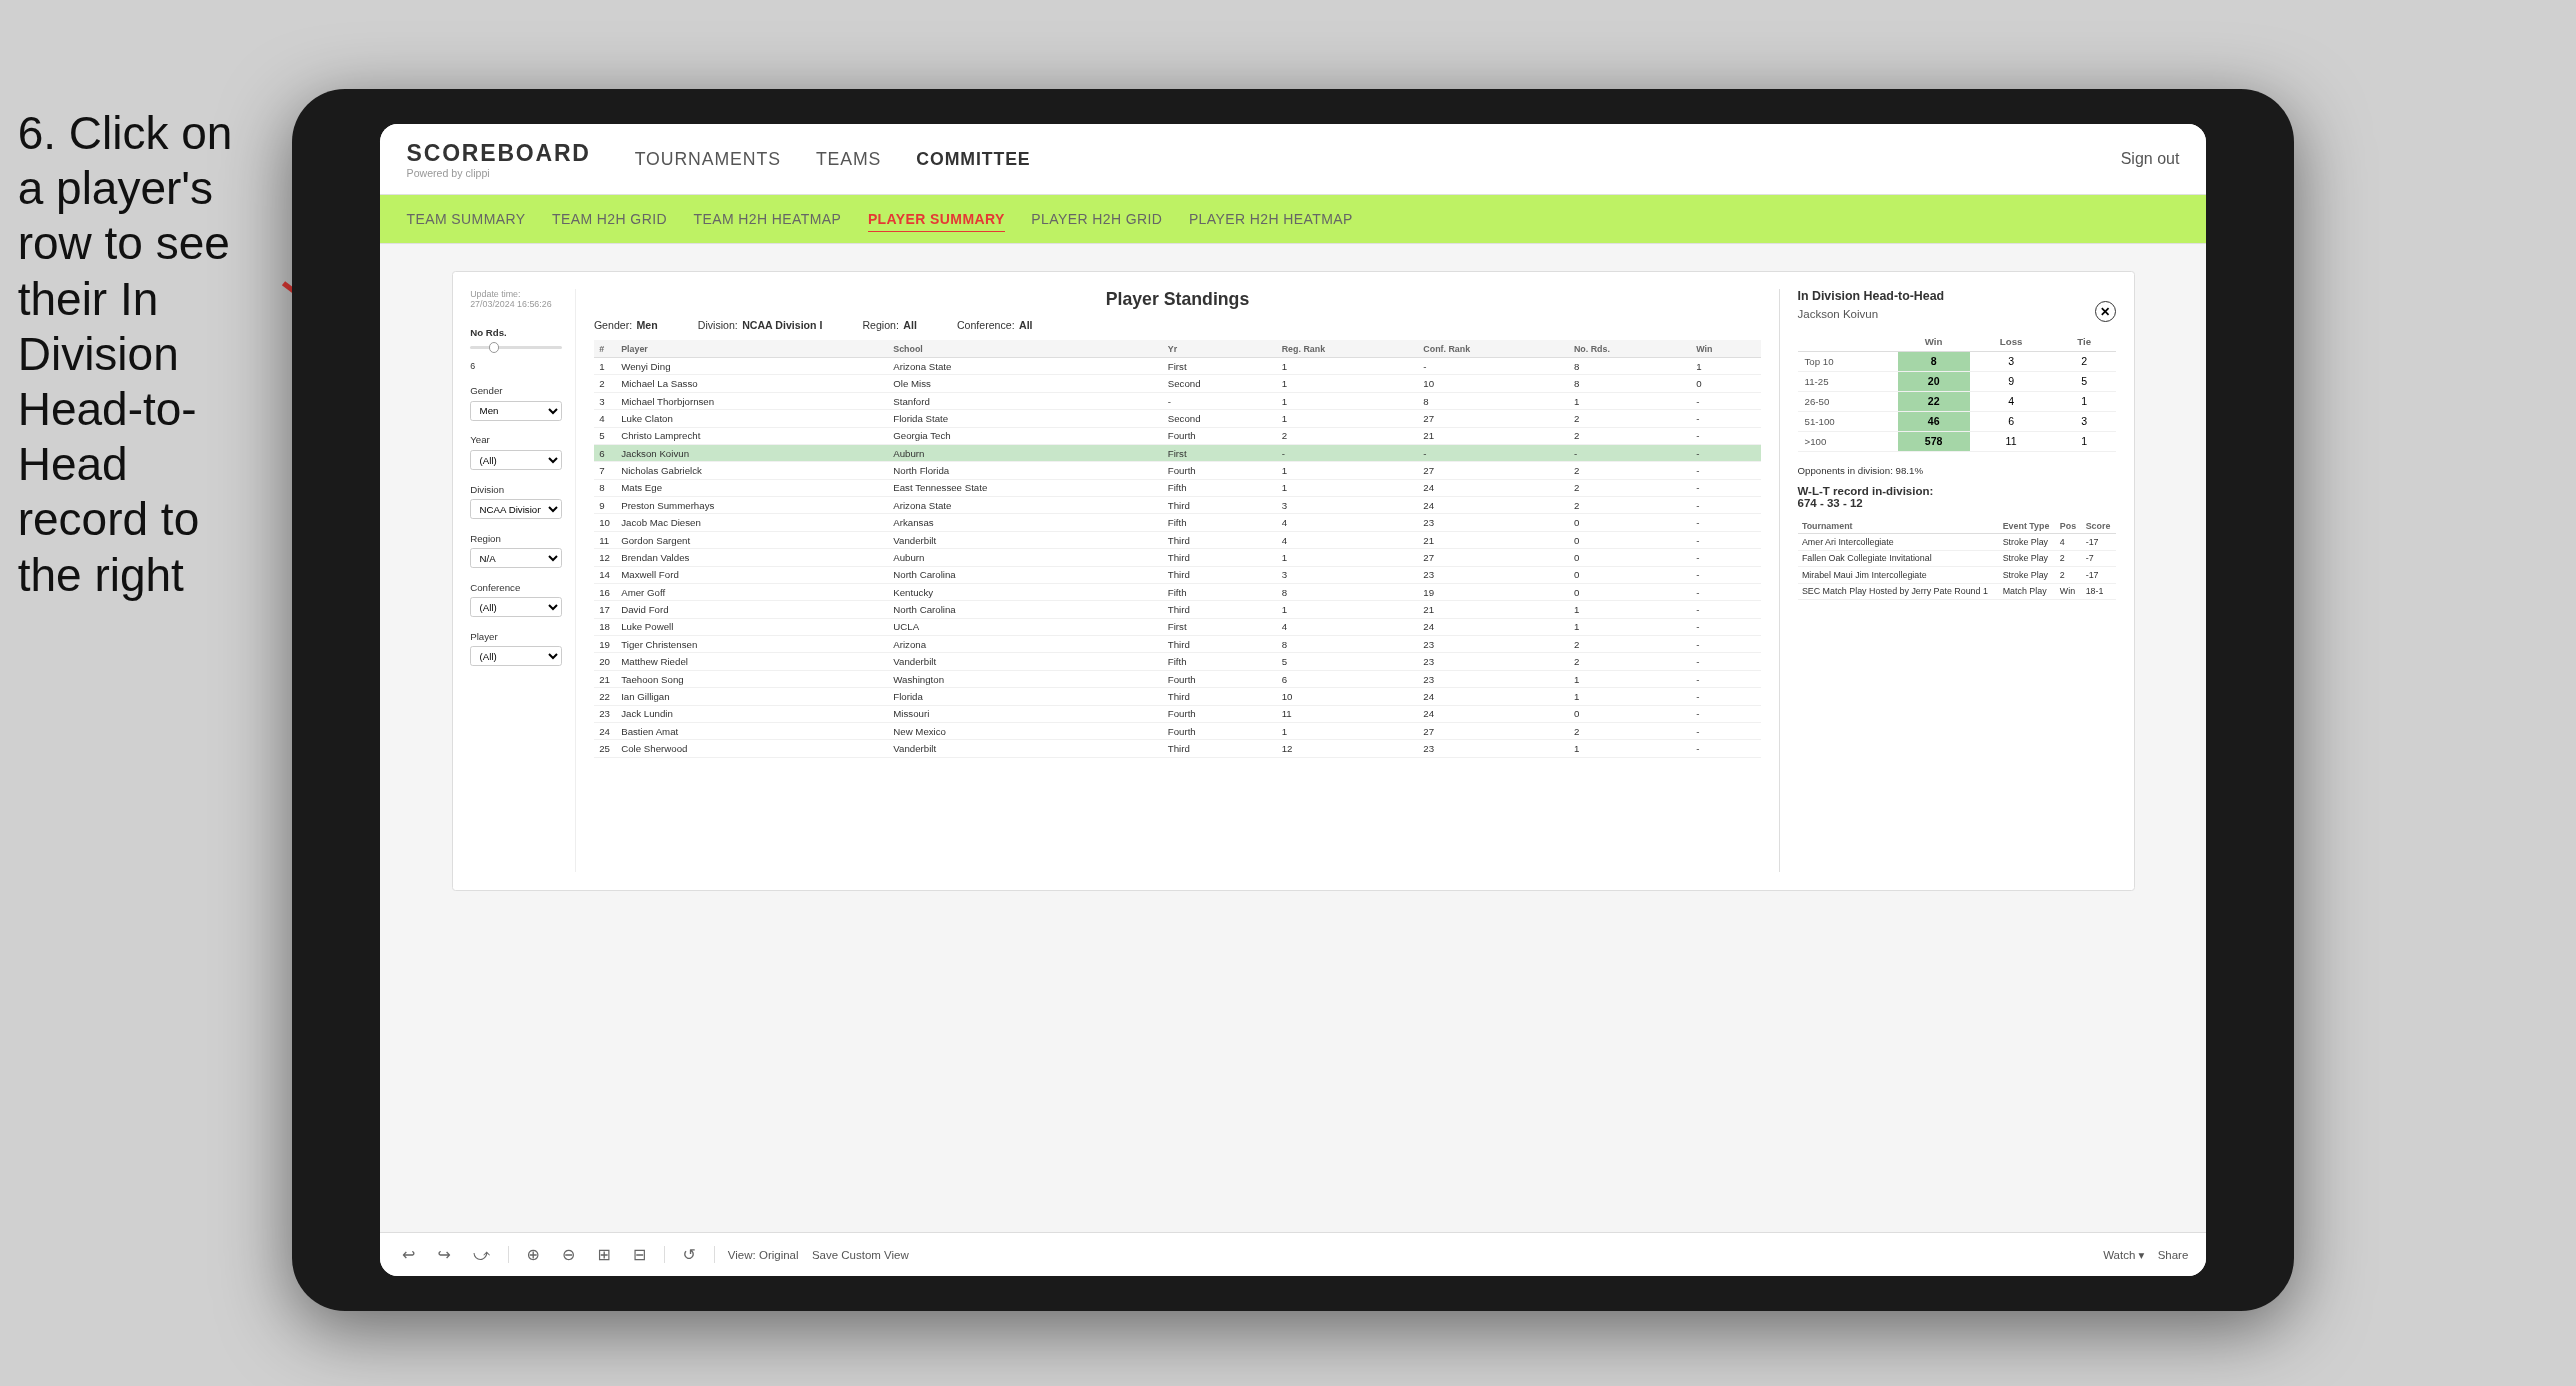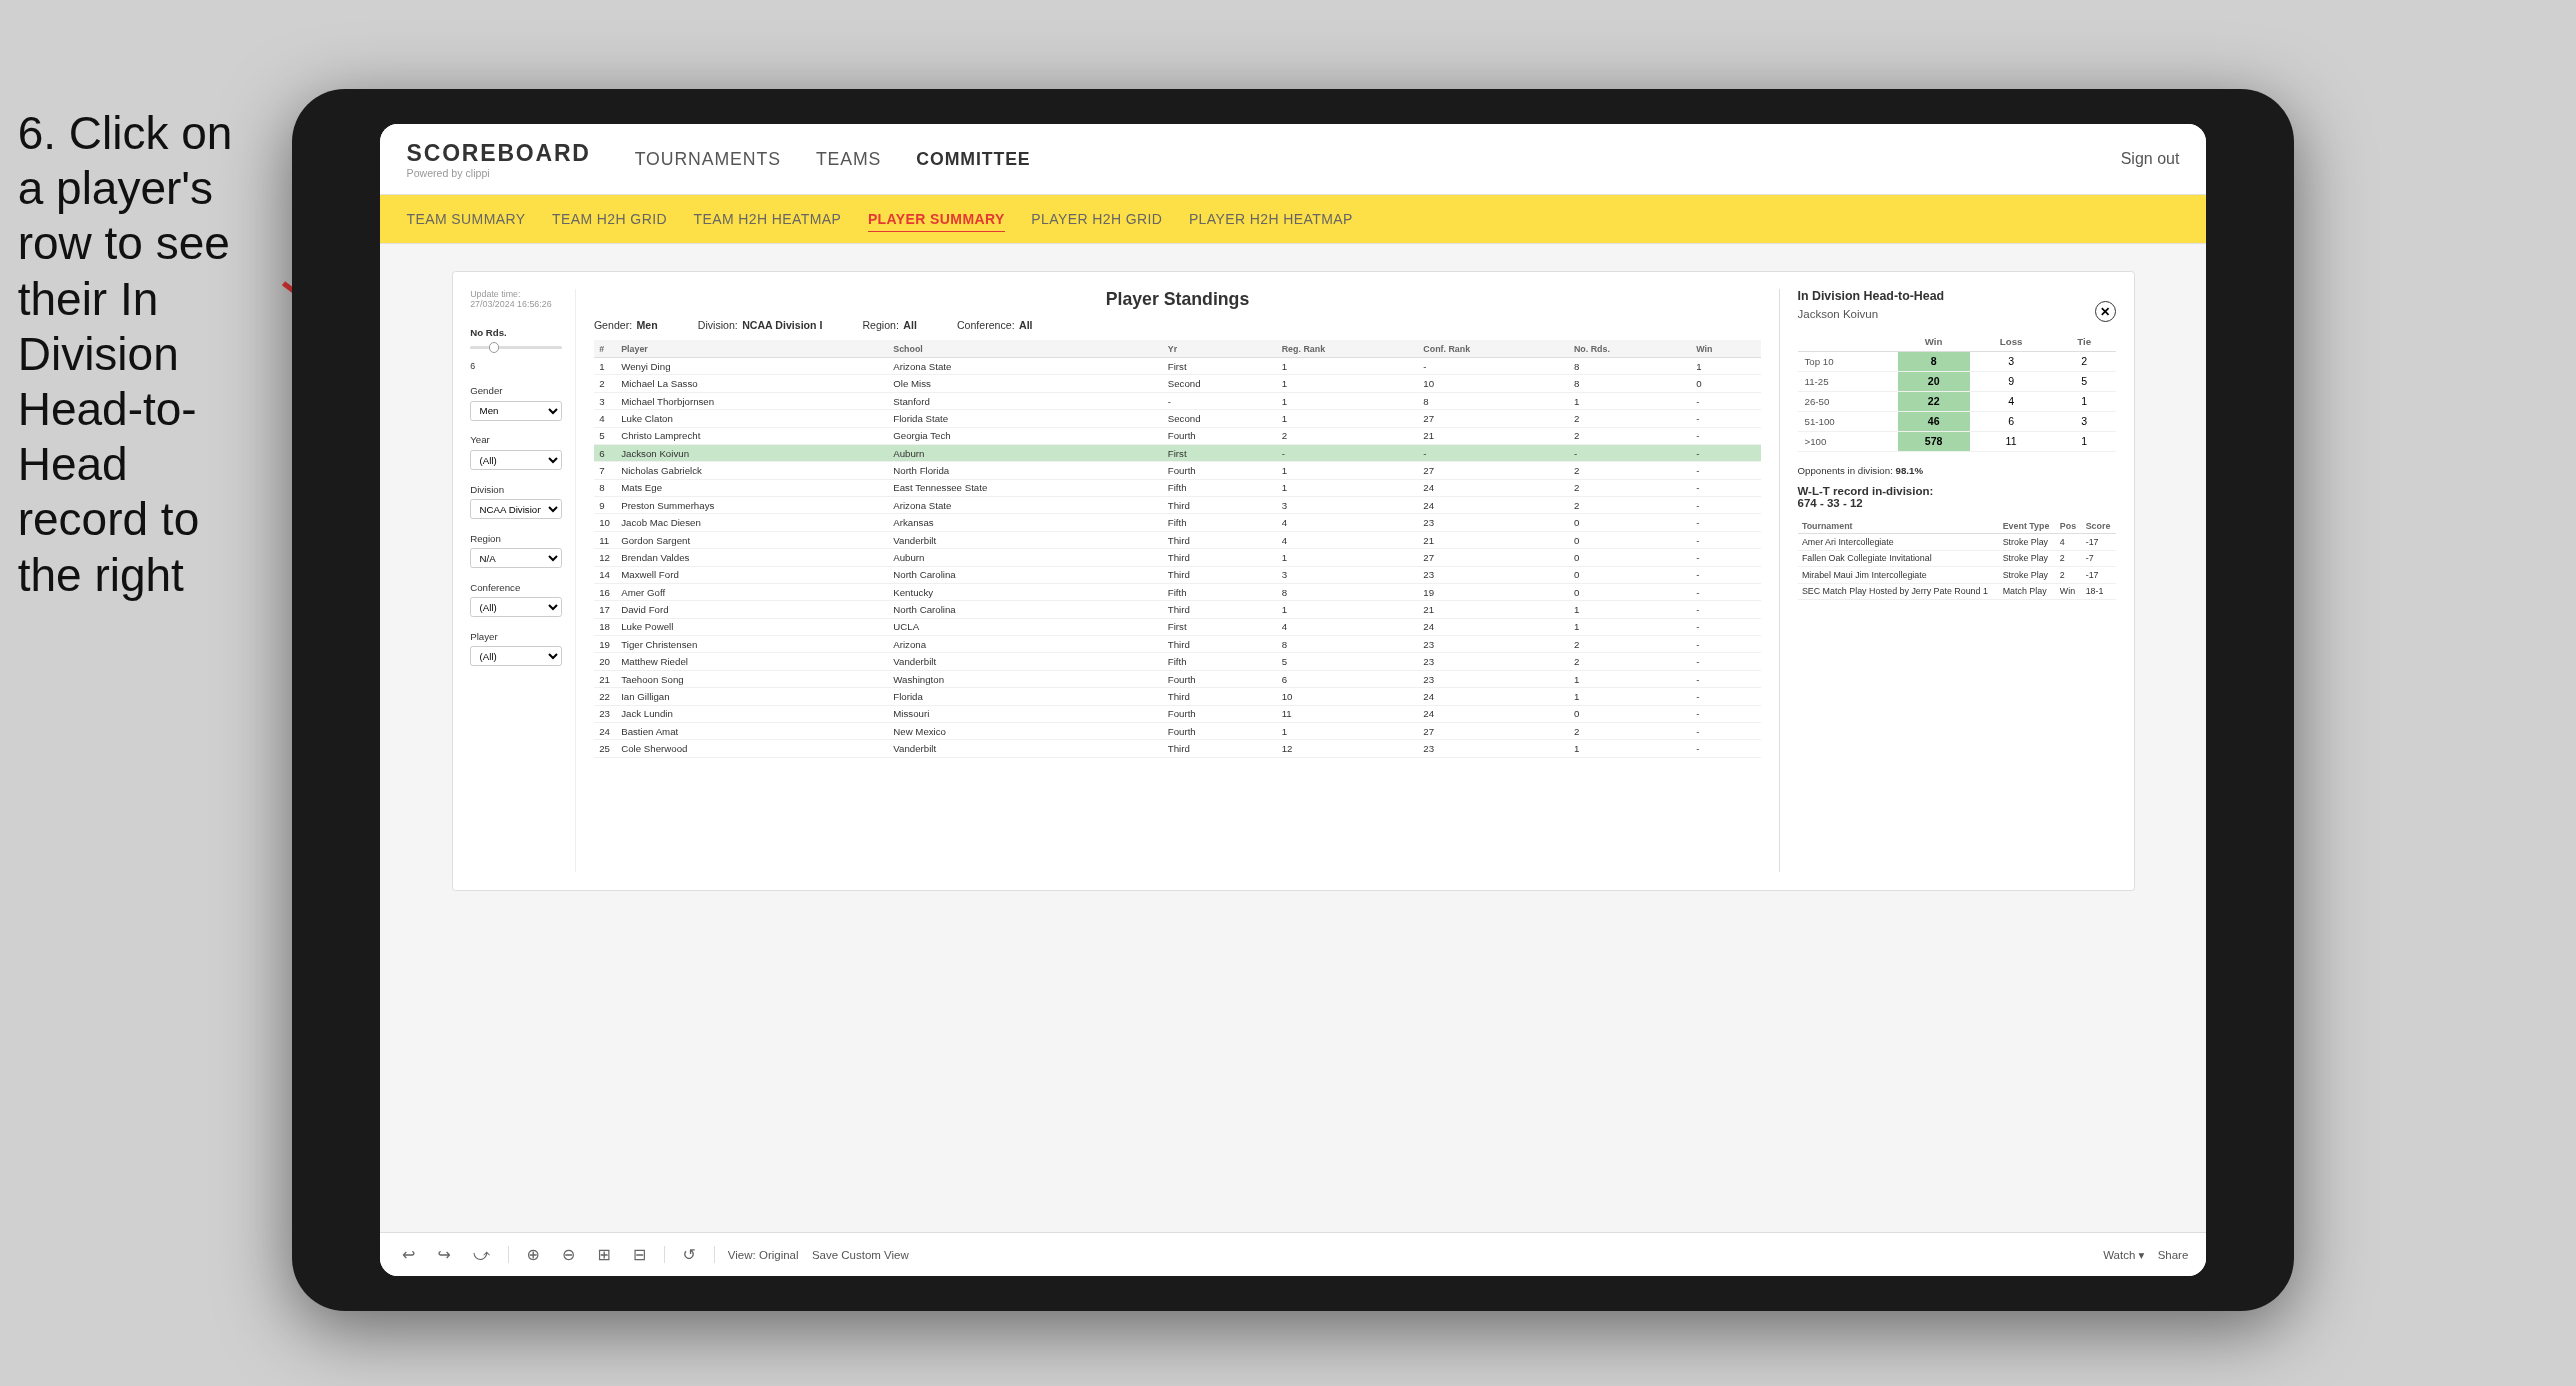--- a/index.html
+++ b/index.html
@@ -107,21 +107,21 @@
     }
 
     .sign-out {
       font-size: 16px;
       color: #555;
       cursor: pointer;
     }
 
     
     .sub-nav {
-      background: #fde047;
+      background: #bef264;
       height: 49px;
       display: flex;
       align-items: center;
       padding: 0 26.6px;
       border-bottom: 1.8px solid #e0e0e0;
       gap: 26.6px;
       flex-shrink: 0;
     }
 
     .sub-nav-item {
@@ -850,21 +850,21 @@
     <td>&gt;100</td>
     <td class="win-cell">578</td>
     <td>11</td>
     <td>1</td>
   </tr>
               </tbody>
           </table>
 
           <div class="h2h-stats">
             <span>Opponents in division:</span>
-            <span style="font-weight:700;margin-top:37px;">98.1%</span>
+            <span style="font-weight:400;margin-top:37px;">98.1%</span>
           </div>
 
           <div class="h2h-record">
             <span>W-L-T record in-division:</span><br>
             <span>674 - 33 - 12</span>
           </div>
 
           <table class="tournament-table">
             <thead>
               <tr>

